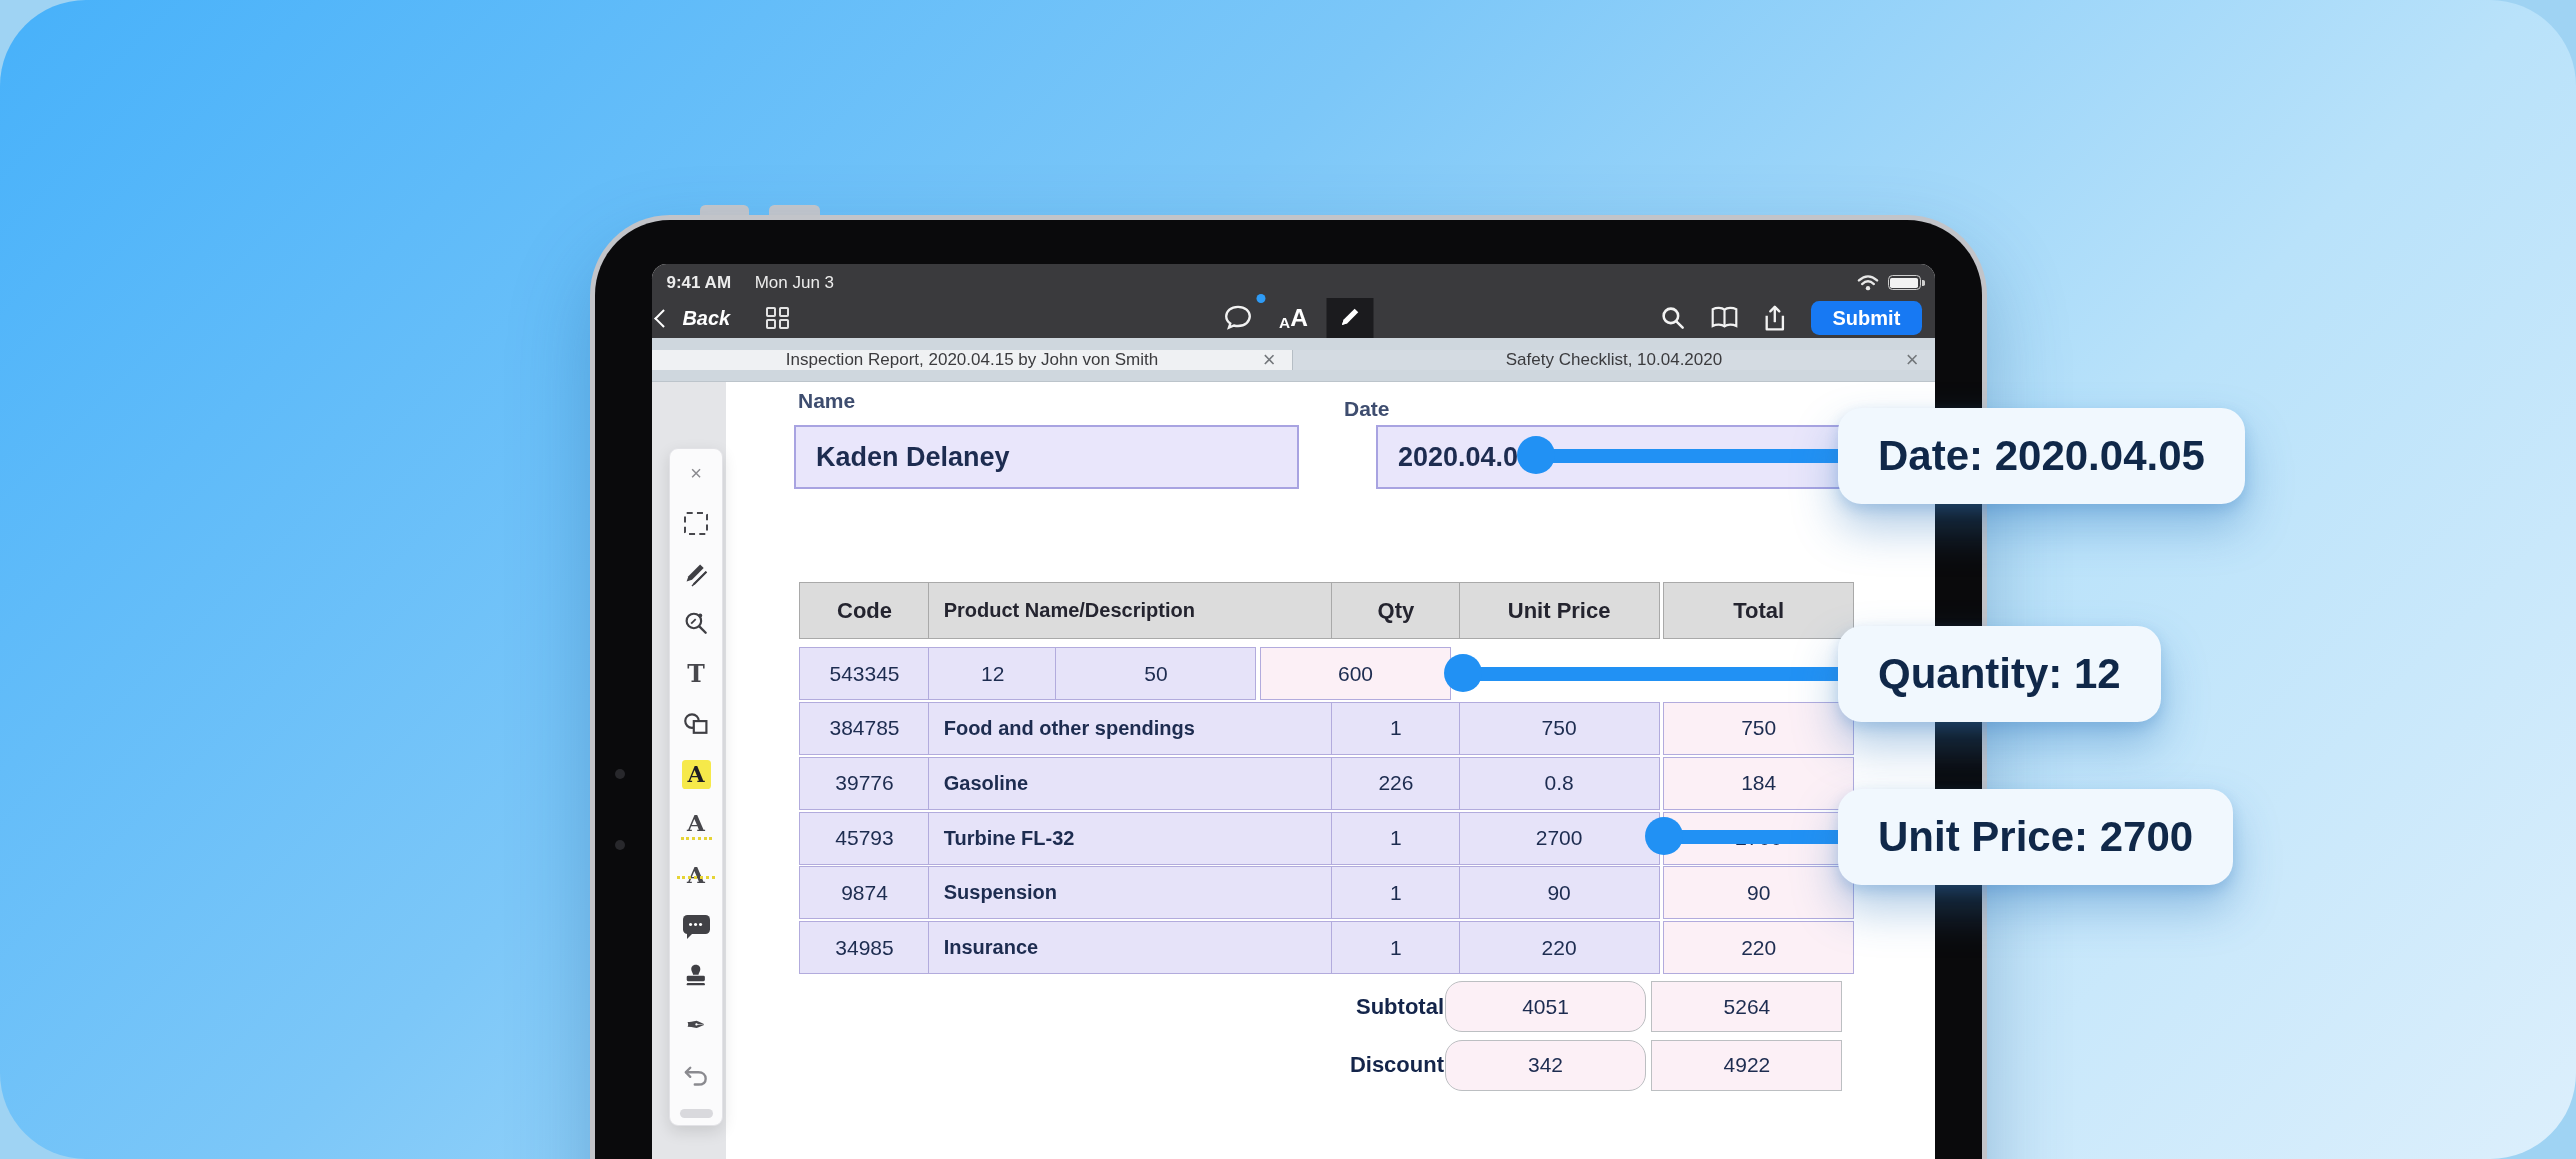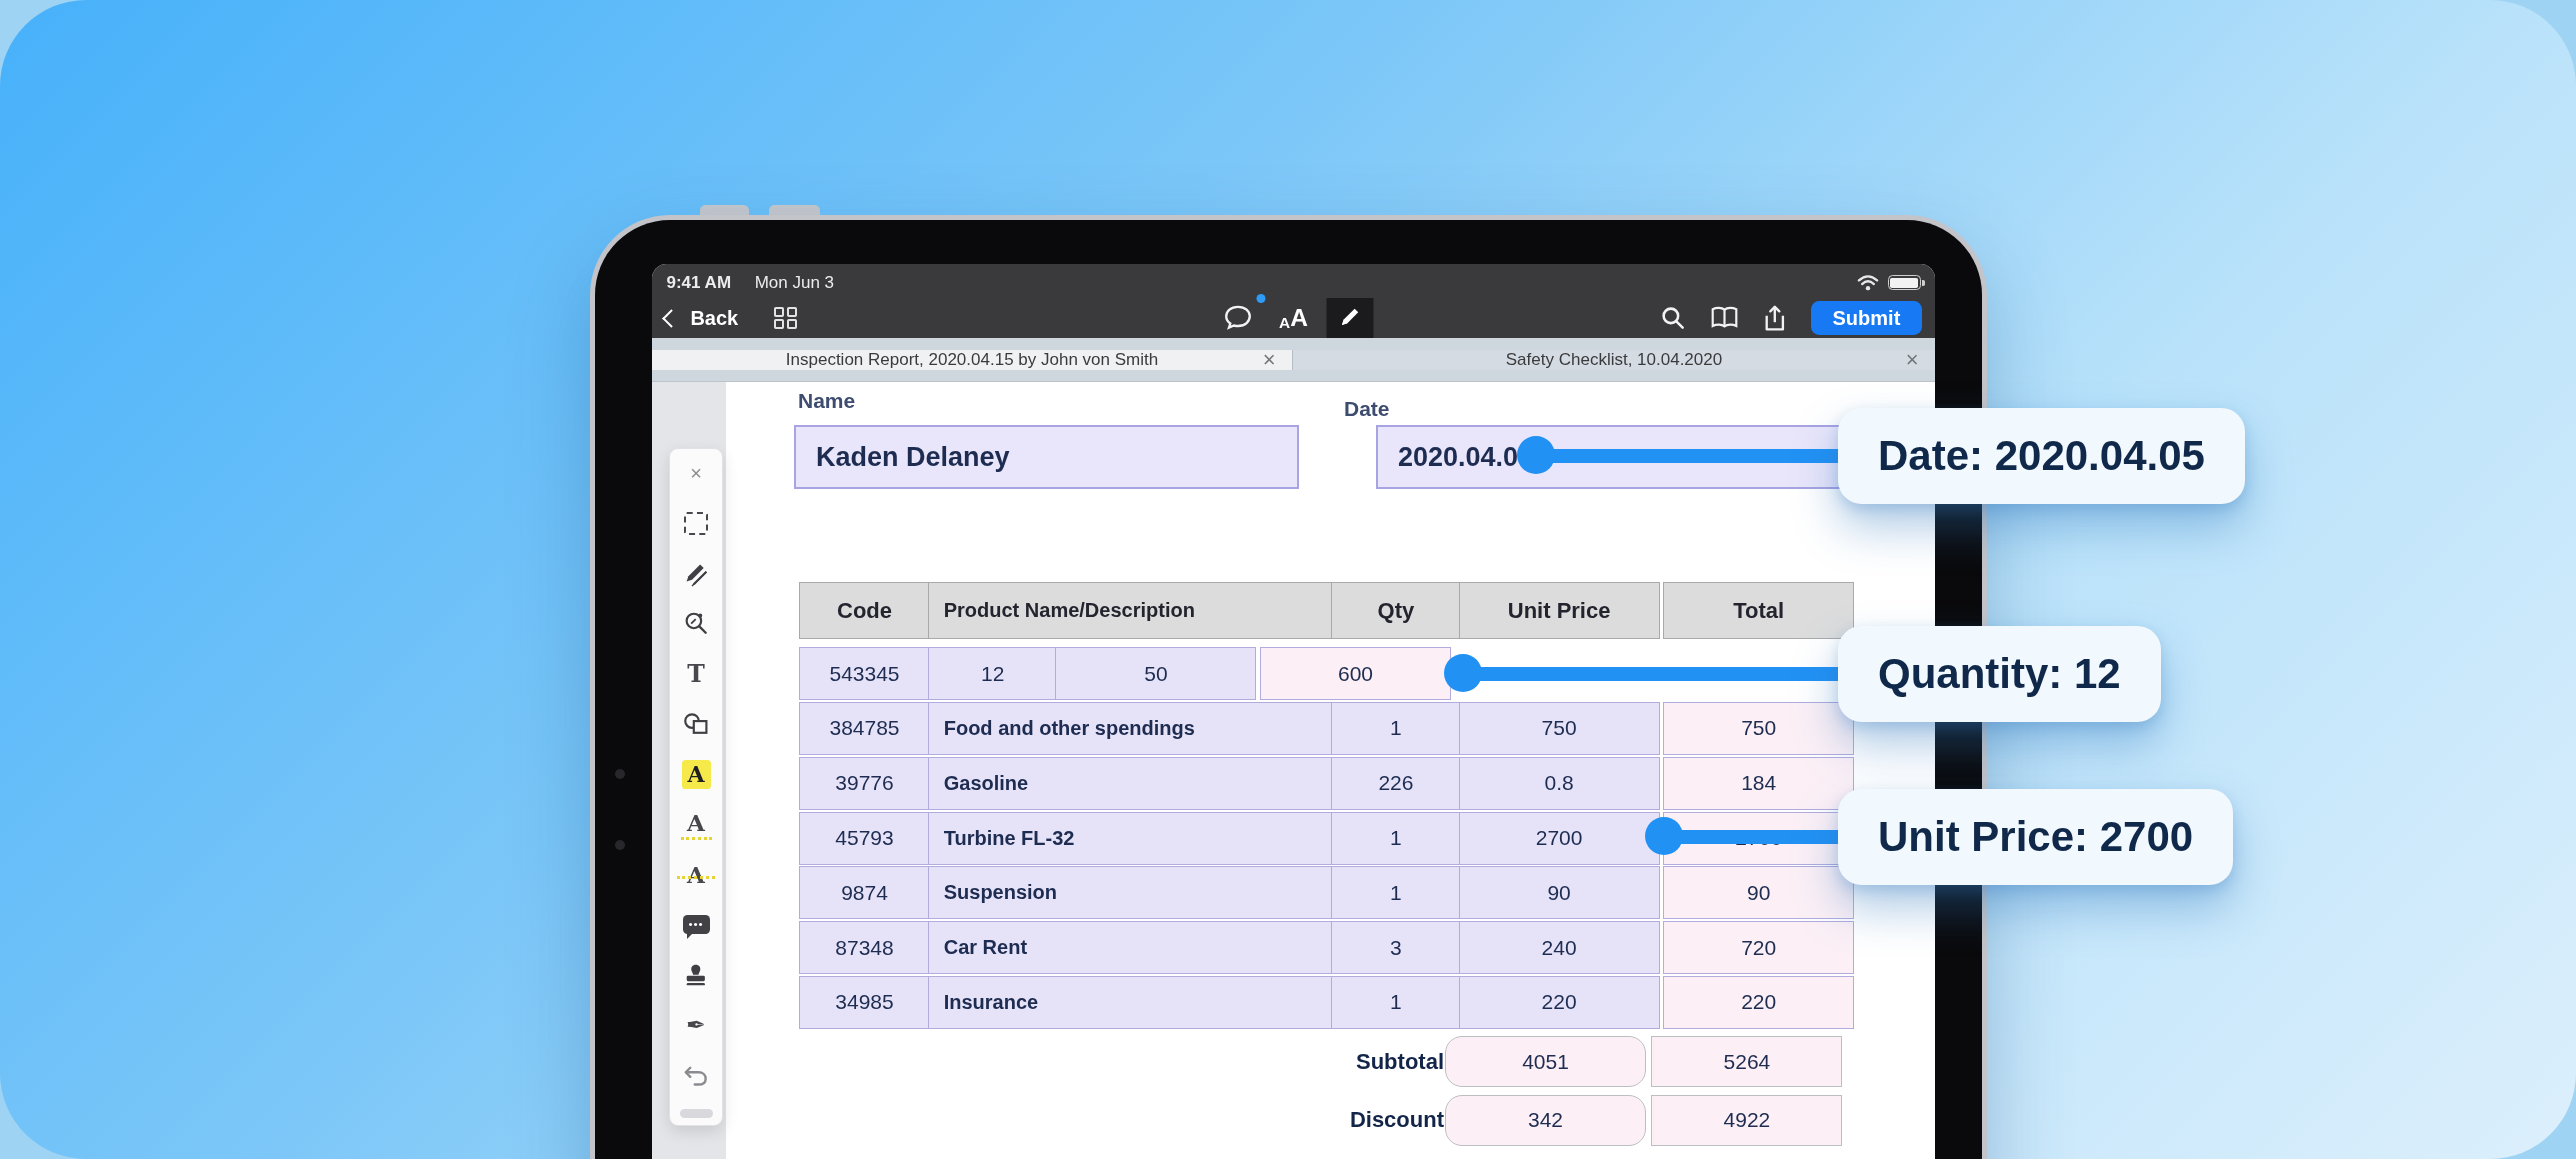--- a/index.html
+++ b/index.html
@@ -29,21 +29,21 @@
     color:#ececec; font-size:17px; padding:3.6px 14.5px 0 14.5px; }
   .statusbar .time { font-weight:bold; }
   .statusbar .sdate { margin-left:23.6px; }
   .status-right { margin-left:auto; display:flex; align-items:center; gap:9px; }
   .battery { width:33px; height:15.4px; border:1.8px solid #cfcfcf; border-radius:4.5px; position:relative; }
   .battery .fill { position:absolute; inset:1.8px; background:#f2f2f2; border-radius:1.8px; }
   .battery:after { content:""; position:absolute; right:-5.4px; top:3.6px; width:2.7px; height:6.3px; background:#cfcfcf; border-radius:0 1.8px 1.8px 0; }
 
   
   .toolbar { height:40px; background:#3a3a3d; position:relative; display:flex; align-items:center; color:#fff; }
-  .tb-left { display:flex; align-items:center; padding-left:13px; gap:12.7px; }
+  .tb-left { display:flex; align-items:center; padding-left:5px; gap:12.7px;font-style:italic; }
   .chev { width:12.7px; height:12.7px; border-left:2.7px solid #fff; border-bottom:2.7px solid #fff; transform:rotate(45deg); margin-top:0.9px; }
   .back-label { font-size:20px; font-weight:600; }
   .grid-icon { display:grid; grid-template-columns:10px 10px; grid-template-rows:10px 10px; gap:2.7px; margin-left:23.6px; }
   .grid-icon span { border:2.3px solid #e3e3e3; border-radius:1.8px; }
   .tb-center { position:absolute; left:50%; transform:translateX(-50%); height:100%; display:flex; align-items:center; gap:9px; }
   .tool-btn { height:40px; min-width:47px; display:flex; align-items:center; justify-content:center; }
   .tool-btn.active { background:#1b1b1e; }
   .chat-wrap { position:relative; }
   .chat-badge { position:absolute; top:-3.6px; right:-4.5px; width:9px; height:9px; border-radius:50%; background:#2e9bf6; }
   .aa { font-weight:bold; color:#fff; display:flex; align-items:flex-end; }
@@ -281,27 +281,20 @@
               <div class="cell c-total">2700</div>
             </div>
             <div class="trow">
               <div class="cell c-code">9874</div>
               <div class="cell c-prod">Suspension</div>
               <div class="cell c-qty">1</div>
               <div class="cell c-unit">90</div>
               <div class="cell c-total">90</div>
             </div>
             <div class="trow">
-              <div class="cell c-code">87348</div>
-              <div class="cell c-prod">Car Rent</div>
-              <div class="cell c-qty">3</div>
-              <div class="cell c-unit">240</div>
-              <div class="cell c-total">720</div>
-            </div>
-            <div class="trow">
               <div class="cell c-code">34985</div>
               <div class="cell c-prod">Insurance</div>
               <div class="cell c-qty">1</div>
               <div class="cell c-unit">220</div>
               <div class="cell c-total">220</div>
             </div>
           </div>
           <div class="srow">
             <div class="s-label">Subtotal</div>
             <div class="s-cell s-unit">4051</div>

